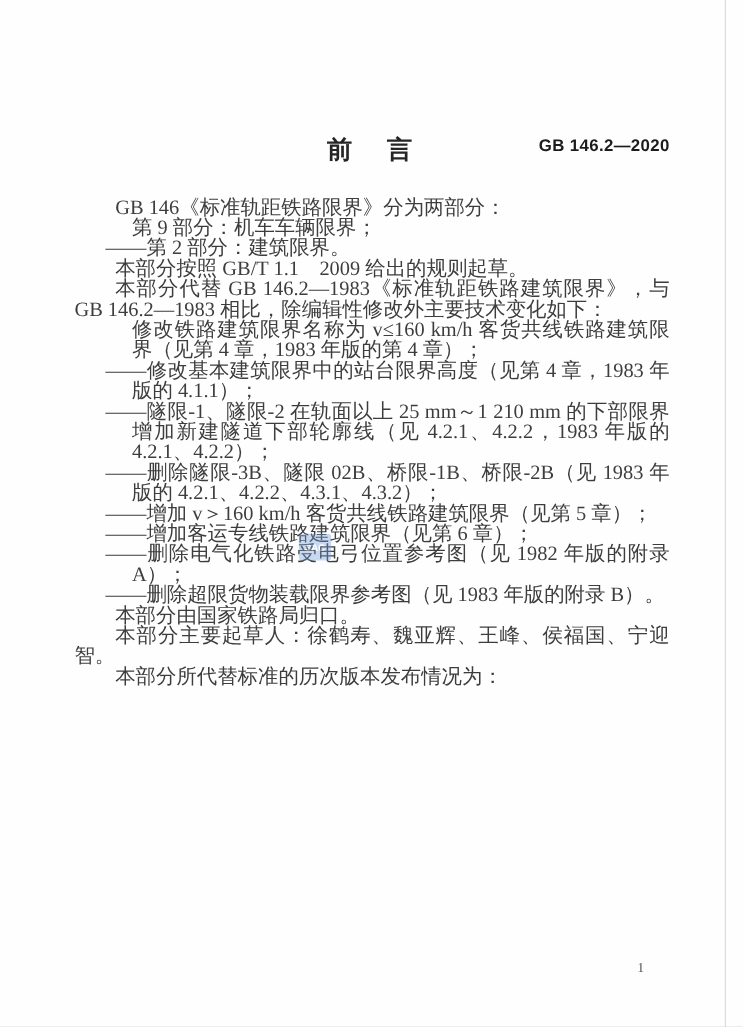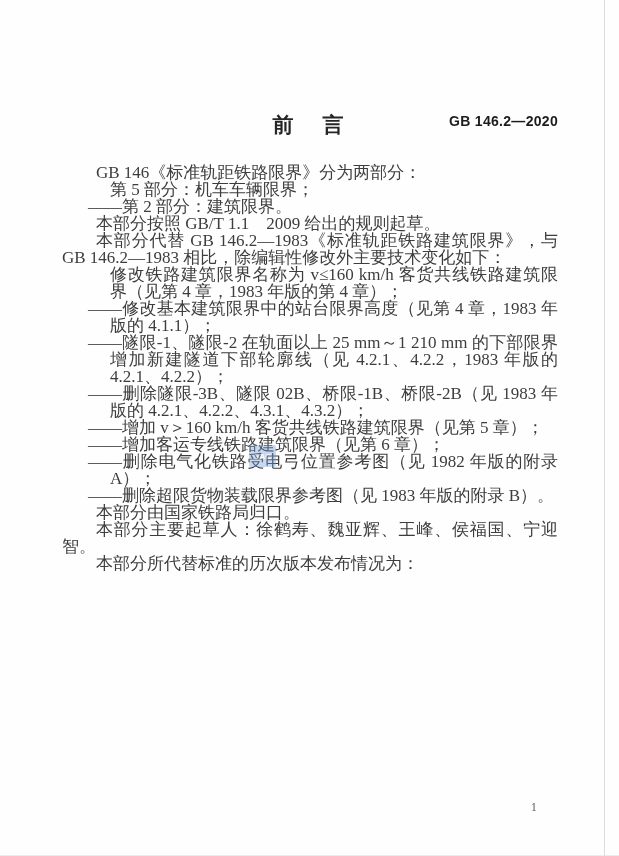--- a/index.html
+++ b/index.html
@@ -59,21 +59,21 @@
 <body>
 
 <div class="page">
 
   <div class="std-code">GB 146.2—2020</div>
 
   <div class="doc-title">前　言</div>
 
   <div class="doc-body">
     <p class="p-indent">GB 146《标准轨距铁路限界》分为两部分：</p>
-    <p class="p-deep">第 5 部分：机车车辆限界；</p>
+    <p class="p-deep">第 9 部分：机车车辆限界；</p>
     <p class="p-dash">——第 2 部分：建筑限界。</p>
     <p class="p-indent">本部分按照 GB/T 1.1　2009 给出的规则起草。</p>
     <p class="p-indent">本部分代替 GB 146.2—1983《标准轨距铁路建筑限界》，与 GB 146.2—1983 相比，除编辑性修改外主要技术变化如下：</p>
     <p class="p-deep">修改铁路建筑限界名称为 v≤160 km/h 客货共线铁路建筑限界（见第 4 章，1983 年版的第 4 章）；</p>
     <p class="p-dash">——修改基本建筑限界中的站台限界高度（见第 4 章，1983 年版的 4.1.1）；</p>
     <p class="p-dash">——隧限-1、隧限-2 在轨面以上 25 mm～1 210 mm 的下部限界增加新建隧道下部轮廓线（见 4.2.1、4.2.2，1983 年版的 4.2.1、4.2.2）；</p>
     <p class="p-dash">——删除隧限-3B、隧限 02B、桥限-1B、桥限-2B（见 1983 年版的 4.2.1、4.2.2、4.3.1、4.3.2）；</p>
     <p class="p-dash">——增加 v＞160 km/h 客货共线铁路建筑限界（见第 5 章）；</p>
     <p class="p-dash">——增加客运专线铁路建筑限界（见第 6 章）；</p>
     <p class="p-dash">——删除电气化铁路受电弓位置参考图（见 1982 年版的附录 A）；</p>

